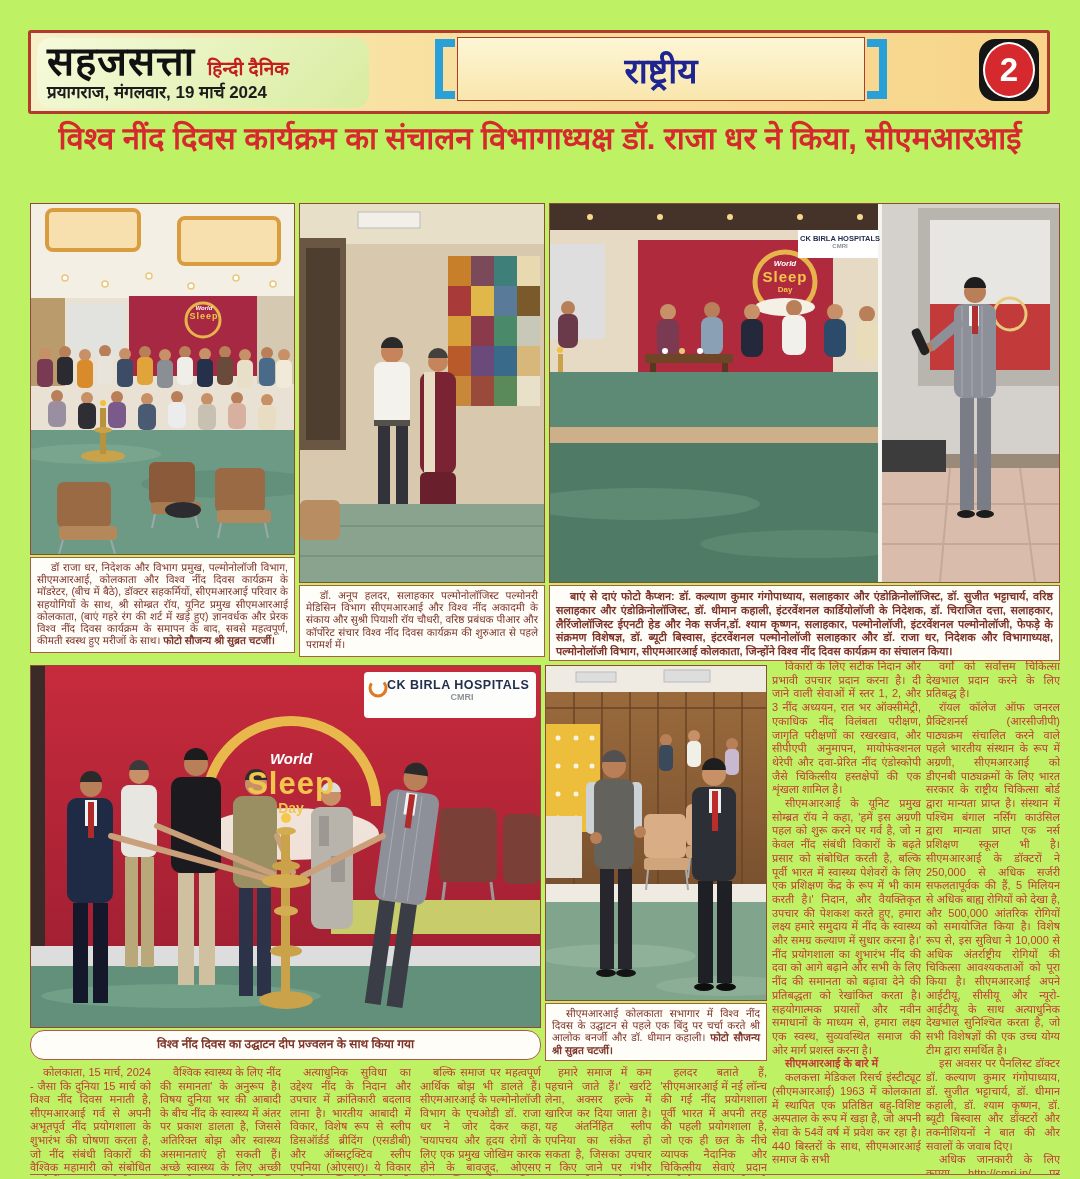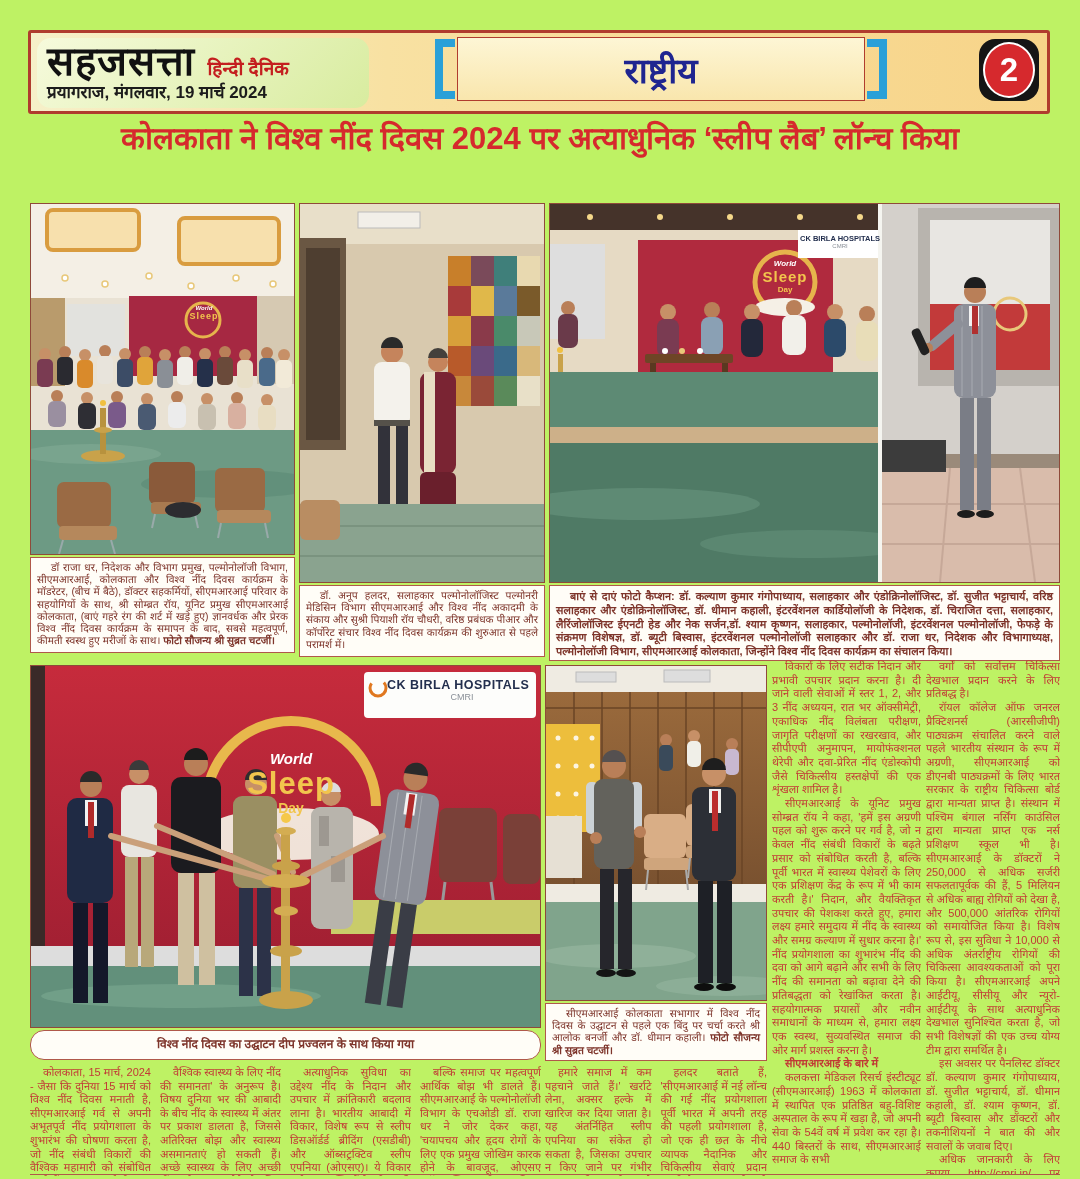--- a/index.html
+++ b/index.html
@@ -63,21 +63,21 @@
   .abscol{position:absolute;color:#c13a35;font-size:11px;line-height:13.7px;text-align:justify;overflow:hidden;}
   .abscol p{margin:0;text-indent:13px;}
   .abscol p.subhead{font-weight:700;}
   #bottom-rule{position:absolute;left:30px;top:1174px;width:1030px;height:0;border-top:1px solid #b0584a;}
   
   .ovl{position:absolute;pointer-events:none;}
   .wsd .world{display:block;color:#fff;font-style:italic;font-weight:700;text-align:center;}
   .wsd .sleep{display:block;color:#f2c54d;font-weight:700;text-align:center;letter-spacing:1px;}
   .wsd .day{display:block;color:#f2c54d;font-weight:700;text-align:center;}
   .chip-name{display:block;color:#232f4e;font-weight:700;}
-  .chip-sub{display:block;color:#8a9098;font-weight:400;text-align:center;}
+  .chip-sub{display:block;color:#8a9098;font-weight:700;text-align:center;}
 </style>
 </head>
 <body>
 
 <div id="page">
 
   <div id="header">
     <div id="masthead-chip">
       <div>
         <span id="paper-title">सहजसत्ता</span>
@@ -93,21 +93,21 @@
       <div class="bracket right"></div>
     </div>
     <div id="pagenum-badge">
       <div id="pagenum-circle">
         <span id="pagenum">2</span>
       </div>
     </div>
   </div>
 
   <div id="headline">
-    <div class="hl">कोलकाता ने विश्व नींद दिवस 2024 पर अत्याधुनिक ‘स्लीप लैब’ लॉन्च किया</div>
+    <div class="hl">विश्व नींद दिवस कार्यक्रम का संचालन विभागाध्यक्ष डॉ. राजा धर ने किया, सीएमआरआई</div>
   </div>
 
   <div class="photo" style="left:30px;top:203px;width:265px;height:352px;">
     <svg width="263" height="350" viewBox="0 0 263 350">
       <rect width="263" height="350" fill="#e9e2d4"></rect>
       <rect width="263" height="94" fill="#f4efe5"></rect>
       <rect x="16" y="6" width="92" height="40" rx="6" fill="#f7e0ad" stroke="#d99c3f" stroke-width="4"></rect>
       <rect x="148" y="14" width="100" height="46" rx="6" fill="#f7e0ad" stroke="#d99c3f" stroke-width="4"></rect>
       <g fill="#fff" stroke="#e8c87a" stroke-width="1.5">
         <circle cx="34" cy="74" r="3"></circle>

